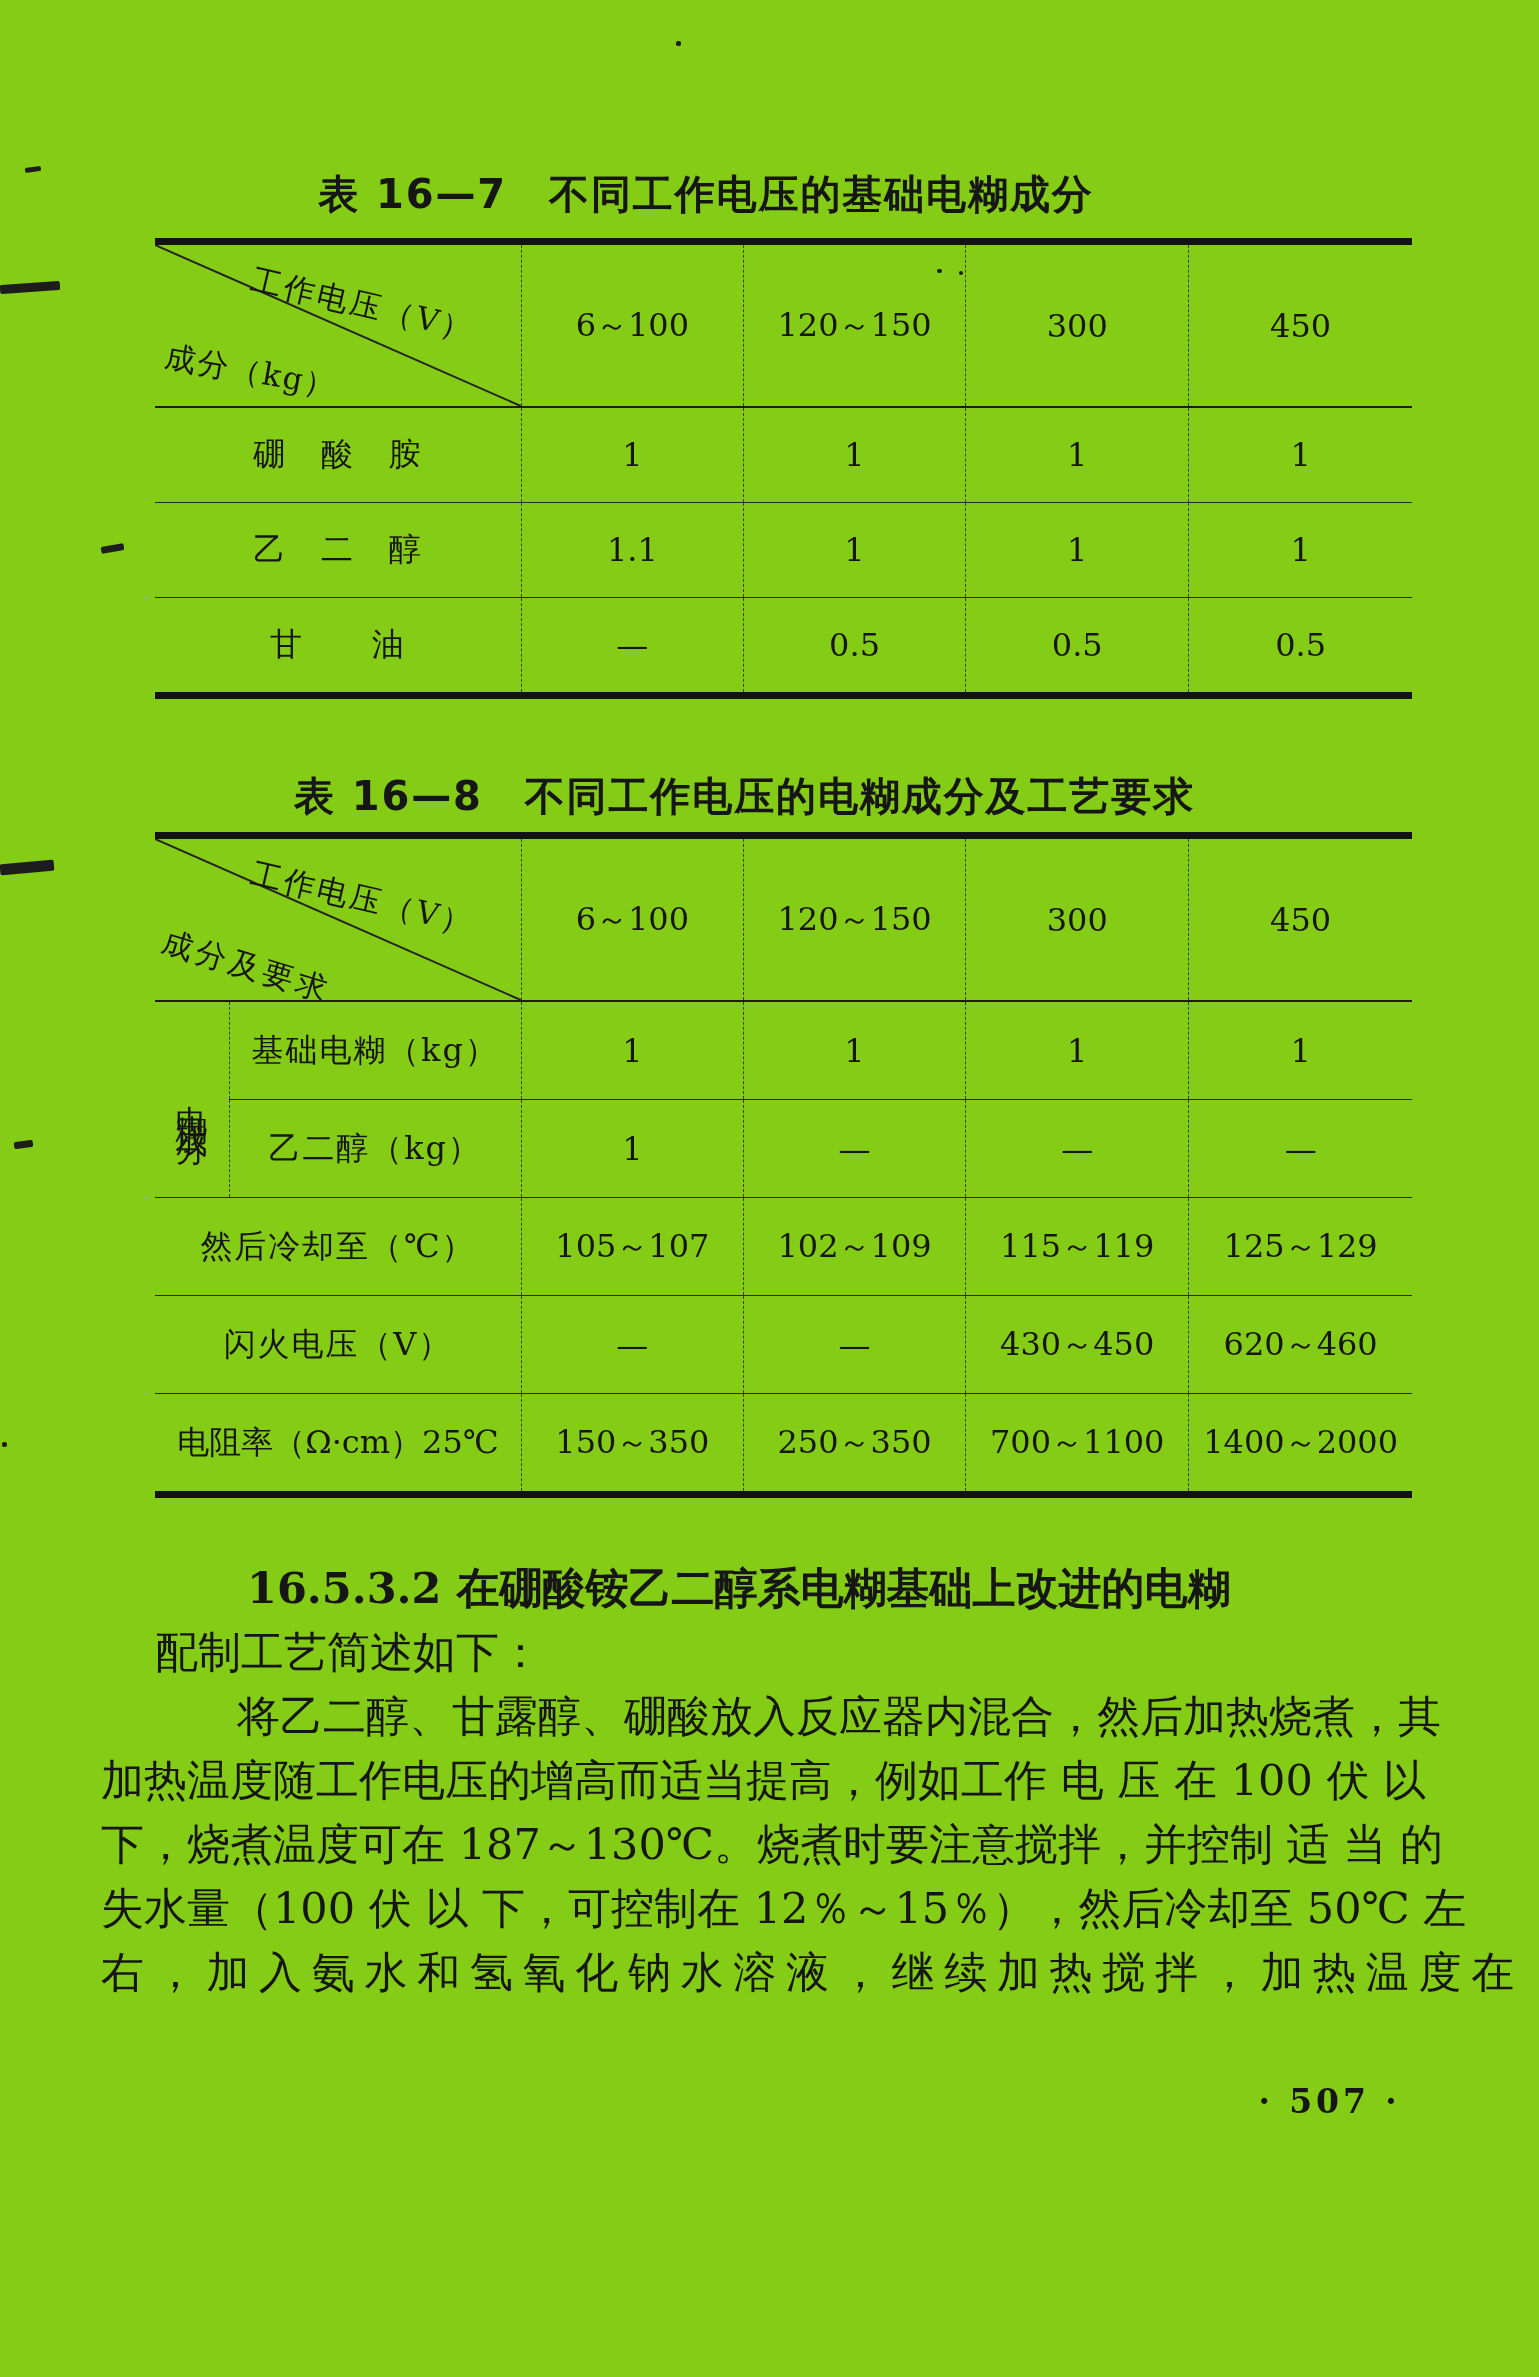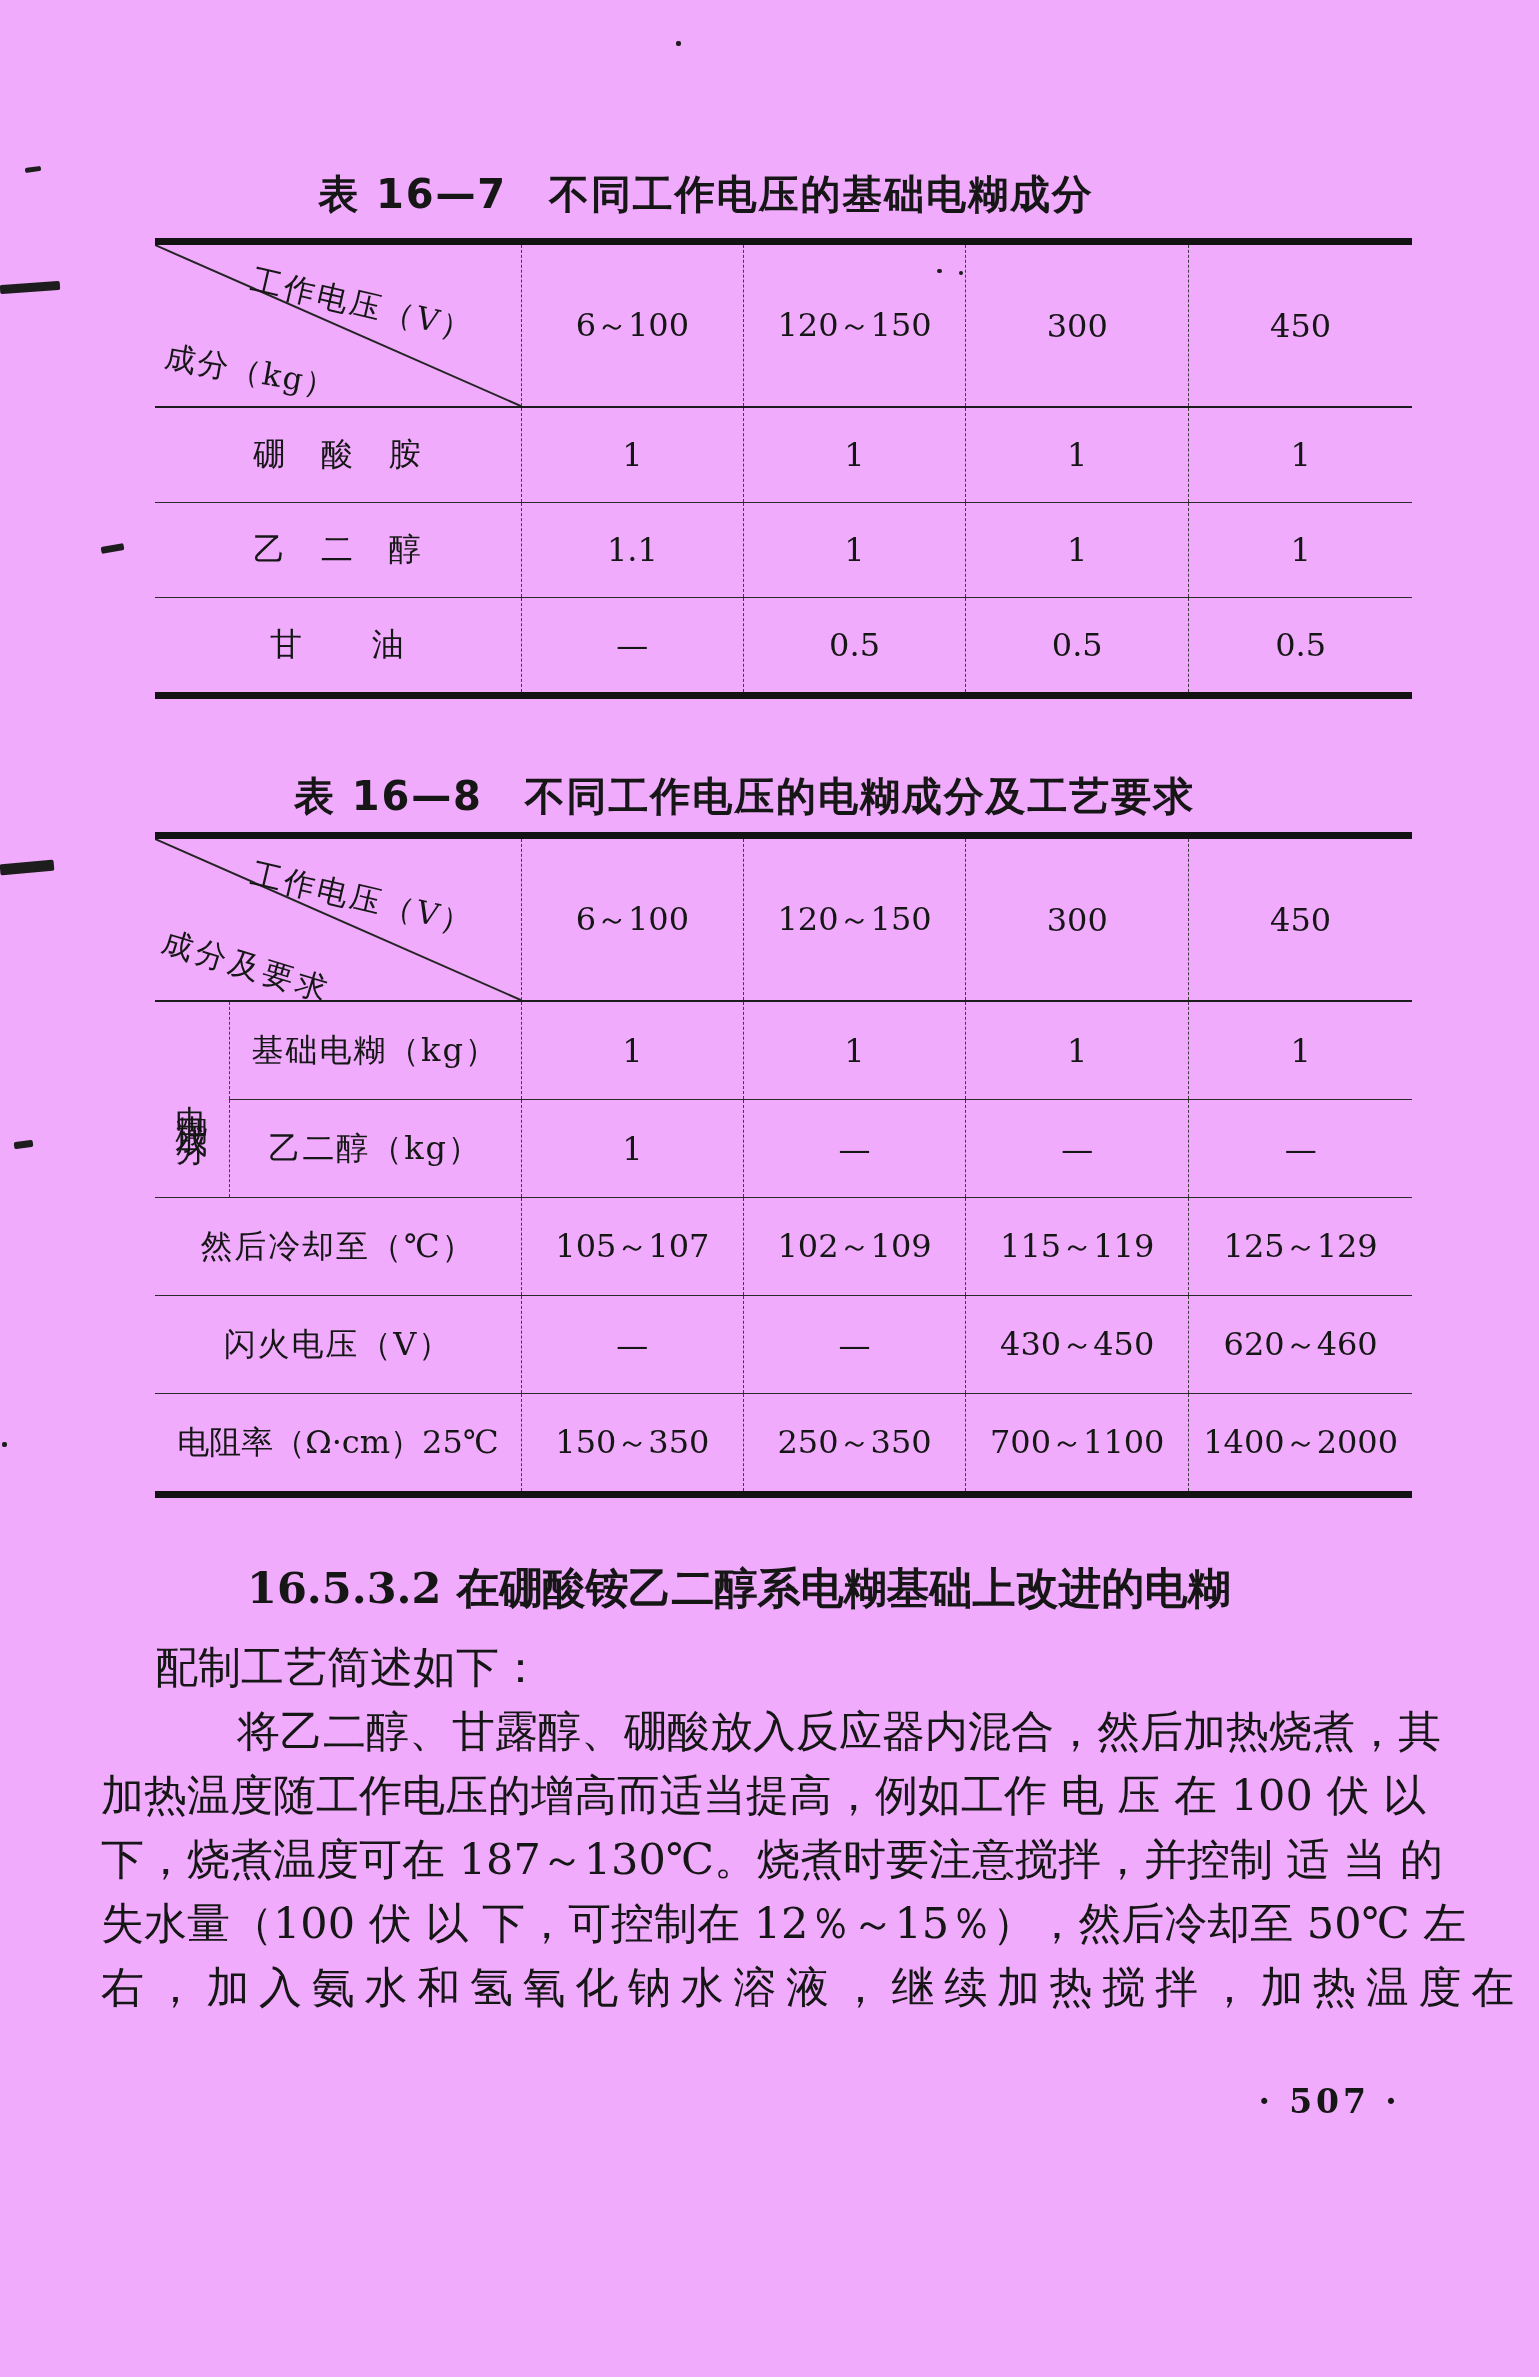--- a/index.html
+++ b/index.html
@@ -1,18 +1,18 @@
 <!DOCTYPE html>
 <html><head>
 <meta charset="utf-8">
 <style>
   html,body { margin:0; padding:0; background:#e8e8e4; }
   .page {
     position:relative; width:1539px; height:2377px; margin:0 auto;
-    background:#f0abfc; color:#161616; overflow:hidden;
+    background:#84cc16; color:#161616; overflow:hidden;
     font-family:"DejaVu Serif","Liberation Serif",serif;
   }
 
   
   .mark { position:absolute; background:#1d1d1d; border-radius:1.9px; }
 
   
   .t-title {
     position:absolute; left:155px; width:1257px; text-align:center;
     font-family:"DejaVu Sans","Liberation Sans",sans-serif;
@@ -61,21 +61,21 @@
   }
 
   
   .body {
     position:absolute; left:101px; top:1556px; width:1359px;
     font-size:43px; line-height:64px; font-weight:500;
   }
   .ln { white-space:nowrap; }
   .ind1 { padding-left:146px; font-weight:bold; }
   .ind2 { padding-left:153px; }
-  .ind3 { padding-left:54px;margin-top:15px; }
+  .ind3 { padding-left:54px; }
   .ind4 { padding-left:136px; }
   .spread { letter-spacing:9.7px; }
 
   
   .pageno {
     position:absolute; left:1223px; top:2082px; width:213px;
     text-align:center; font-size:33px; font-weight:bold; letter-spacing:3.9px;
   }
 </style>
 </head>

